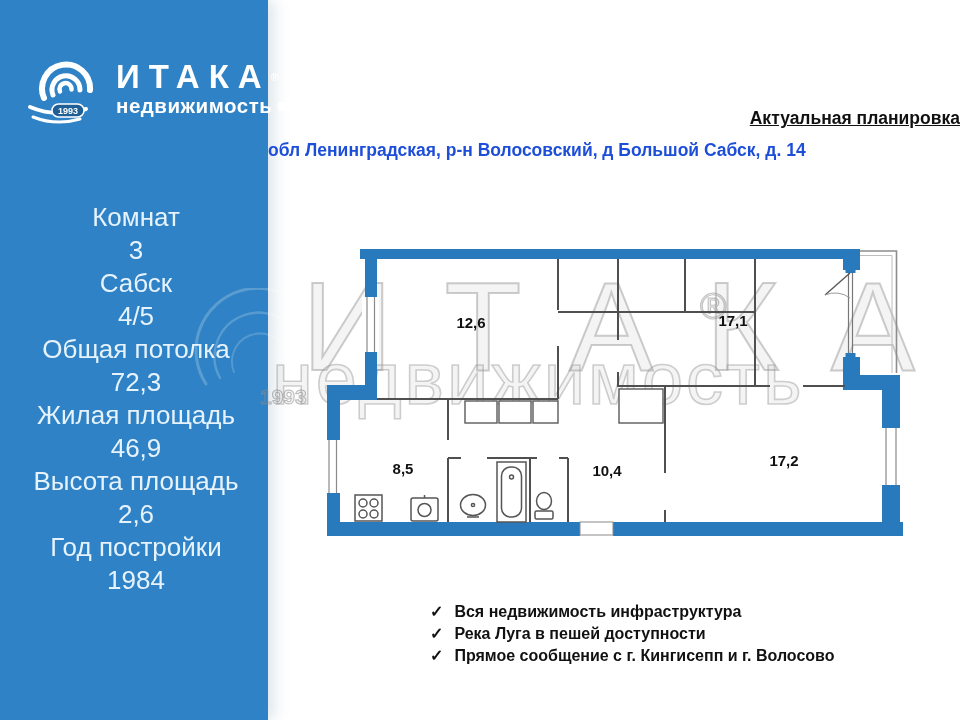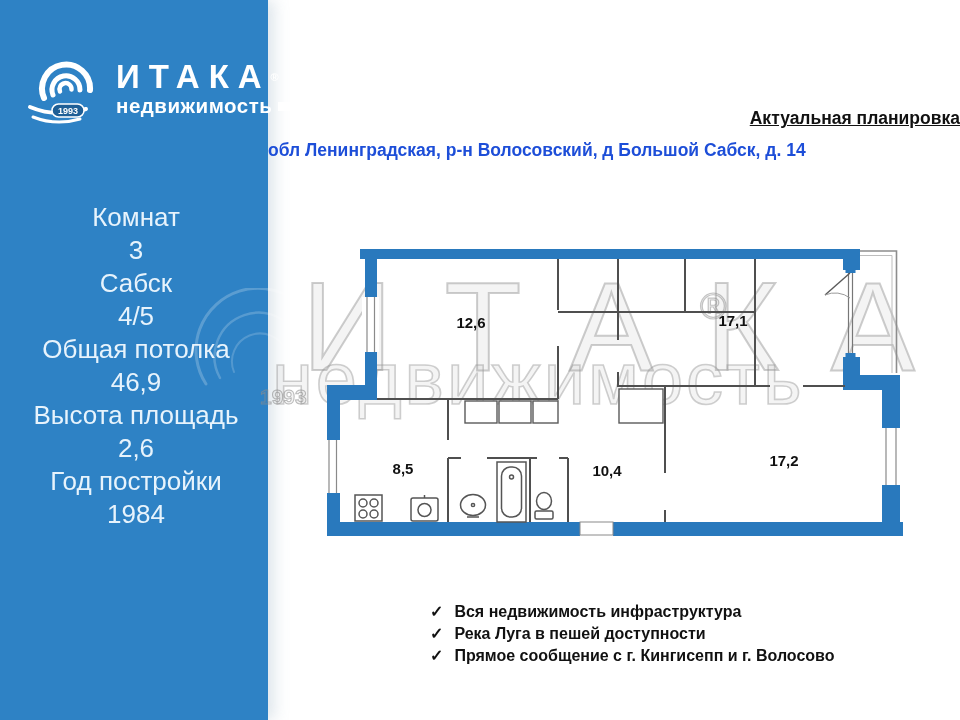--- a/index.html
+++ b/index.html
@@ -71,20 +71,22 @@
       </div>
     </div>
   </div>
 
   <div class="info">
     <div>Комнат</div>
     <div>3</div>
     <div>Сабск</div>
     <div>4/5</div>
     <div>Общая потолка</div>
+    <div>72,3</div>
+    <div>Жилая площадь</div>
     <div>46,9</div>
     <div>Высота площадь</div>
     <div>2,6</div>
     <div>Год постройки</div>
     <div>1984</div>
   </div>
 
   <svg class="swirl" width="200" height="180" viewBox="0 0 200 180">
     <g fill="none" stroke-linecap="round">
       <path d="M160 60 A62 62 0 1 0 46 96" stroke="rgba(255,255,255,.22)" stroke-width="3"></path>

